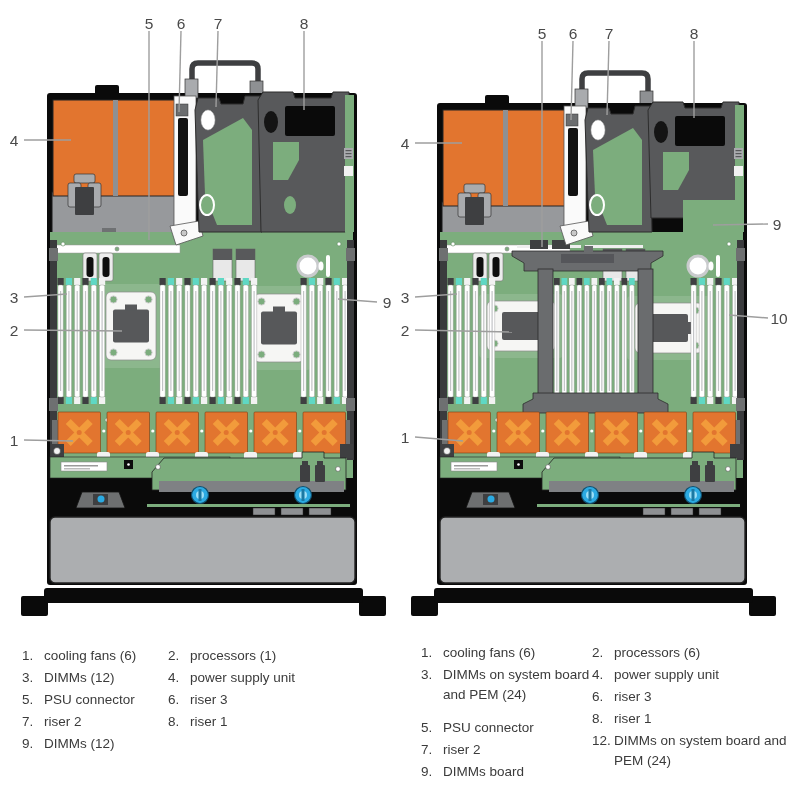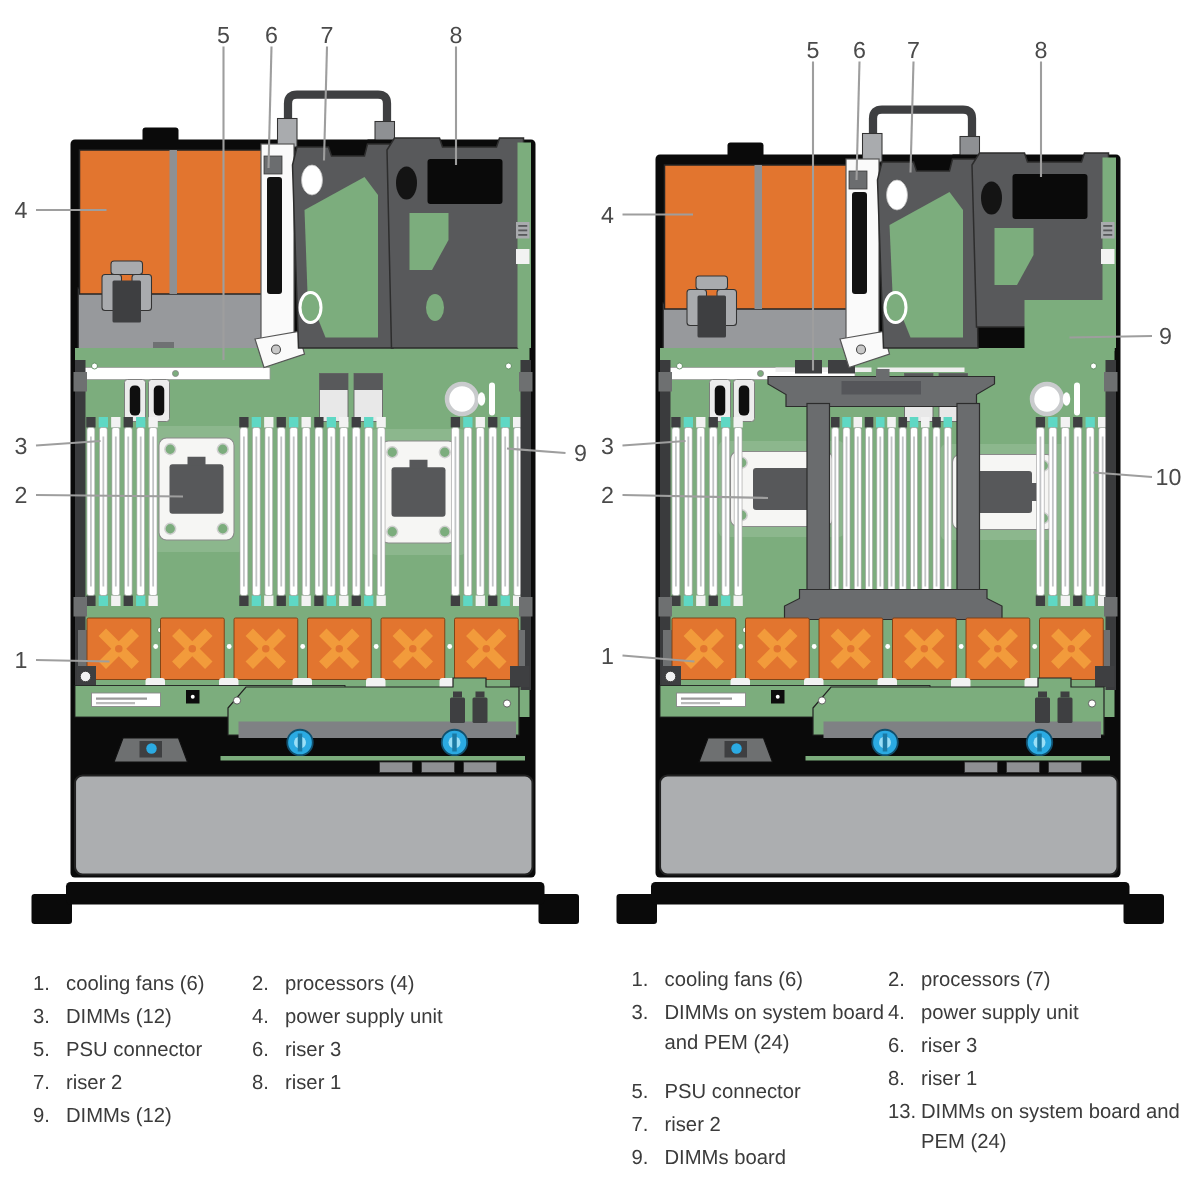--- a/index.html
+++ b/index.html
@@ -583,21 +583,21 @@
           <span class="lg-text">riser 2</span>
         </div>
         <div class="lg-item">
           <span class="lg-num">9.</span>
           <span class="lg-text">DIMMs (12)</span>
         </div>
       </div>
     <div class="col-2">
         <div class="lg-item">
           <span class="lg-num">2.</span>
-          <span class="lg-text">processors (4)</span>
+          <span class="lg-text">processors (1)</span>
         </div>
         <div class="lg-item">
           <span class="lg-num">4.</span>
           <span class="lg-text">power supply unit</span>
         </div>
         <div class="lg-item">
           <span class="lg-num">6.</span>
           <span class="lg-text">riser 3</span>
         </div>
         <div class="lg-item">
@@ -625,33 +625,33 @@
           <span class="lg-text">riser 2</span>
         </div>
         <div class="lg-item">
           <span class="lg-num">9.</span>
           <span class="lg-text">DIMMs board</span>
         </div>
       </div>
     <div class="col-2">
         <div class="lg-item">
           <span class="lg-num">2.</span>
-          <span class="lg-text">processors (7)</span>
+          <span class="lg-text">processors (6)</span>
         </div>
         <div class="lg-item">
           <span class="lg-num">4.</span>
           <span class="lg-text">power supply unit</span>
         </div>
         <div class="lg-item">
           <span class="lg-num">6.</span>
           <span class="lg-text">riser 3</span>
         </div>
         <div class="lg-item">
           <span class="lg-num">8.</span>
           <span class="lg-text">riser 1</span>
         </div>
         <div class="lg-item">
-          <span class="lg-num">13.</span>
+          <span class="lg-num">12.</span>
           <span class="lg-text">DIMMs on system board and PEM (24)</span>
         </div>
       </div>
   </div>
 </div>
 
 </body></html>

